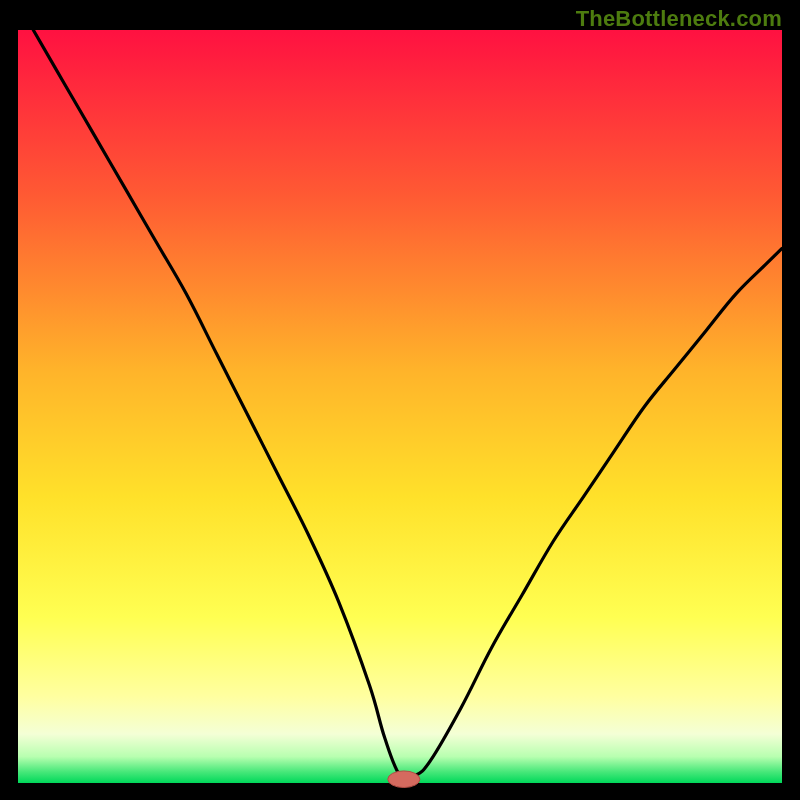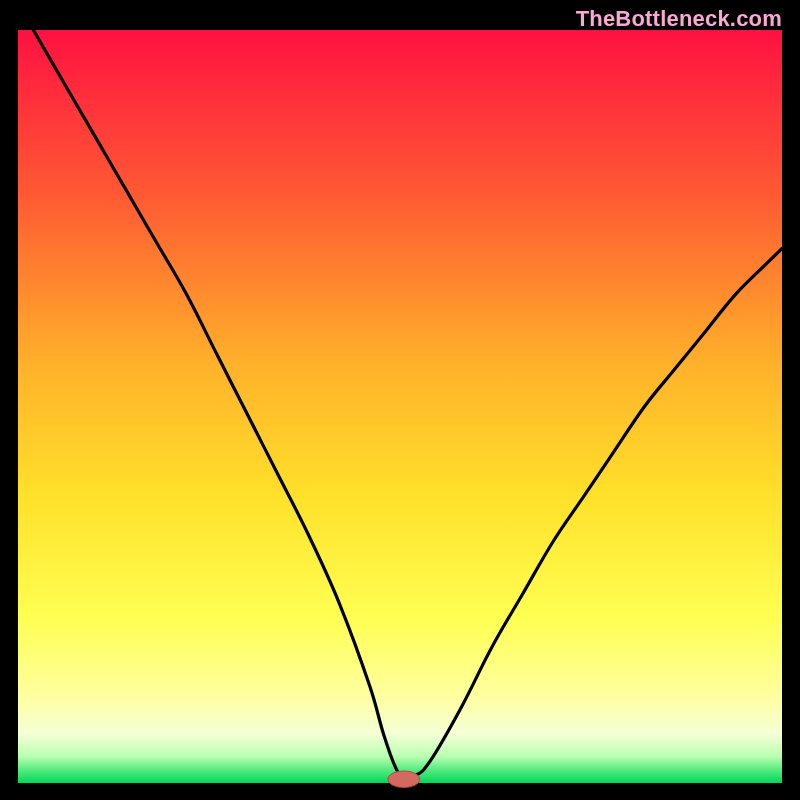--- a/index.html
+++ b/index.html
@@ -21,21 +21,21 @@
     position: absolute;
     left: 0;
     top: 0;
   }
   .watermark {
     position: absolute;
     top: 6px;
     right: 18px;
     font-size: 22px;
     font-weight: 600;
-    color: #f9a8d4;
+    color: #4d7c0f;
     letter-spacing: 0.2px;
   }
 </style>
 </head>
 <body>
 
 <div class="stage">
 
   <svg id="chart-svg" width="800" height="800" viewBox="0 0 800 800">
     <defs>

